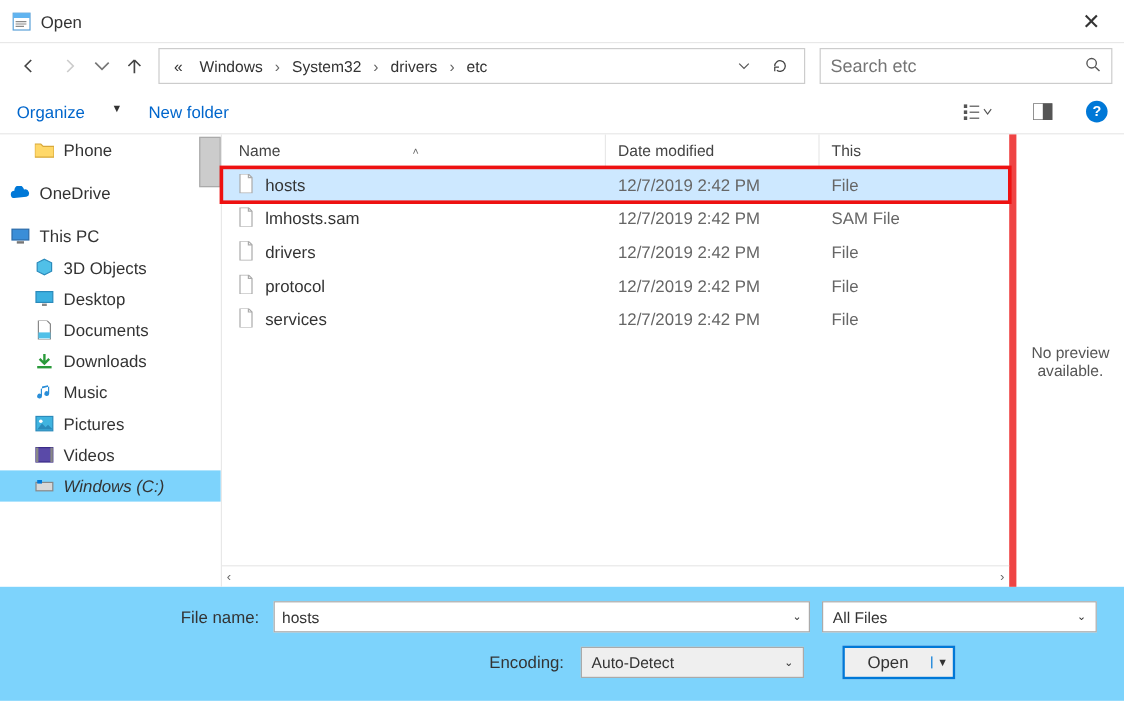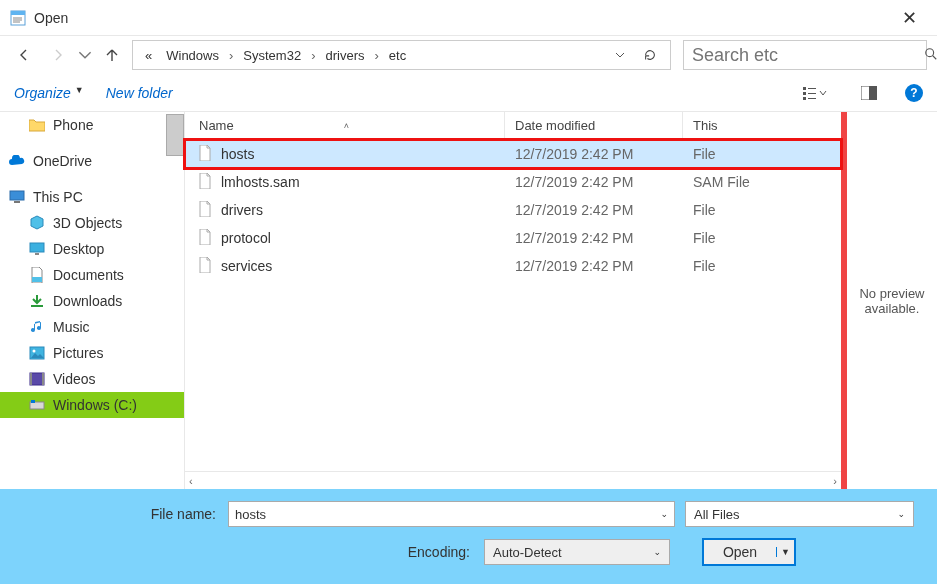--- a/index.html
+++ b/index.html
@@ -14,38 +14,38 @@
 
 .navbar { height: 38px; display: flex; align-items: center; padding: 0 10px; gap: 6px; }
 .nav-arrow { width: 28px; height: 28px; display: flex; align-items: center; justify-content: center; }
 .nav-arrow svg { width: 16px; height: 16px; }
 .address { flex: 1; height: 30px; border: 1px solid #ccc; display: flex; align-items: center; padding: 0 8px; gap: 6px; }
 .address .crumb { color: #333; padding: 2px 4px; }
 .address .chev { color: #666; }
 .address .spacer { flex: 1; }
 .btn-expand, .btn-refresh { width: 24px; height: 26px; display: flex; align-items: center; justify-content: center; }
 .searchbox { width: 244px; height: 30px; border: 1px solid #ccc; display: flex; align-items: center; padding: 0 8px; margin-left: 6px; }
-.searchbox input { border: none; outline: none; flex: 1; font-size: 18px; color: #404040; }
+.searchbox input { border: none; outline: none; flex: 1; font-size: 15px; color: #404040; }
 .searchbox .search-icon { color: #555; }
 
 
 .toolbar { height: 38px; display: flex; align-items: center; padding: 0 14px; gap: 22px; border-bottom: 1px solid #e8e8e8; }
-.tool-link { color: #0066cc; font-size: 14px; display: flex; align-items: flex-start; gap: 4px; font-style: italic; }
+.tool-link { color: #0066cc; font-size: 14px; display: flex; align-items: flex-start; gap: 22px; }
 .toolbar .spacer { flex: 1; }
 .tool-btn { padding: 4px 6px; color: #444; display: flex; align-items: center; }
 .help { width: 18px; height: 18px; border-radius: 50%; background: #0078d7; color: #fff; display: flex; align-items: center; justify-content: center; font-size: 12px; font-weight: bold; }
 
 
 .main { display: flex; height: 377px; }
 .sidebar { width: 185px; border-right: 1px solid #e8e8e8; overflow-y: auto; position: relative; }
 .scrollbar-thumb { position: absolute; right: 0; top: 2px; width: 18px; height: 42px; background: #ccc; border: 1px solid #aaa; }
 .tree-item { display: flex; align-items: center; padding: 5px 8px; gap: 7px; font-size: 14px; }
 .tree-item.indent1 { padding-left: 28px; }
 .tree-item.indent2 { padding-left: 28px; }
-.tree-item.sel { background: #84cc16; }
+.tree-item.sel { background: #7dd3fc; font-style: italic; }
 .tree-item .ti-icon { width: 18px; height: 16px; display: flex; align-items: center; justify-content: center; }
 
 .filepane { flex: 1; display: flex; flex-direction: column; border-right: 6px solid #ef4444; position: relative; }
 .columns { display: flex; height: 28px; border-bottom: 1px solid #e8e8e8; align-items: center; color: #444; font-size: 13px; }
 .col-name { width: 320px; padding-left: 14px; border-right: 1px solid #e8e8e8; height: 100%; display: flex; align-items: center; gap: 110px; }
 .col-date { width: 178px; padding-left: 10px; border-right: 1px solid #e8e8e8; height: 100%; display: flex; align-items: center; }
 .col-type { width: 130px; padding-left: 10px; height: 100%; display: flex; align-items: center; }
 .sort-caret { font-size: 9px; color: #666; }
 
 .filelist { flex: 1; }

